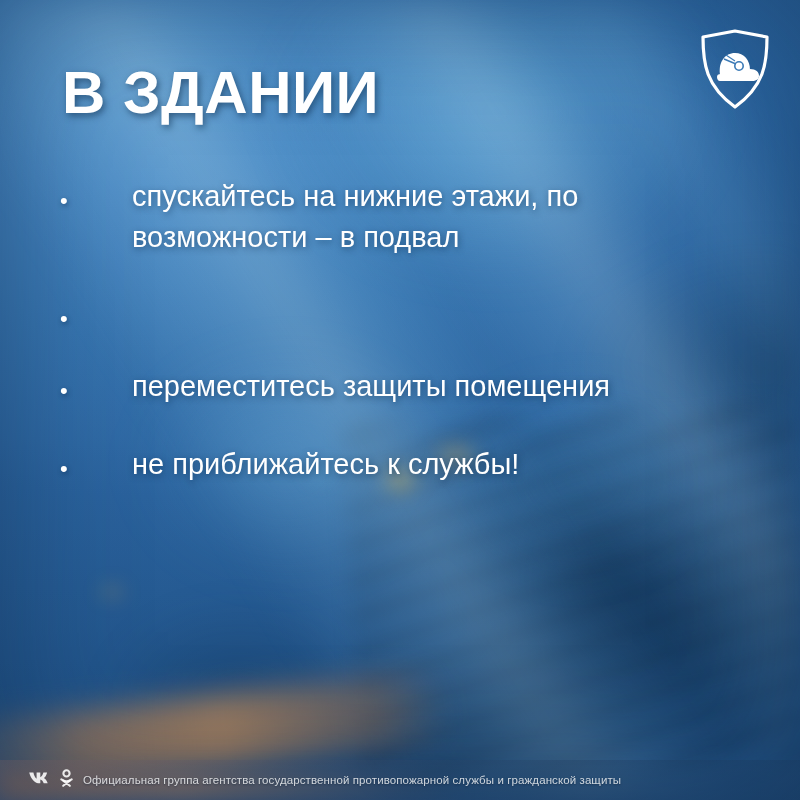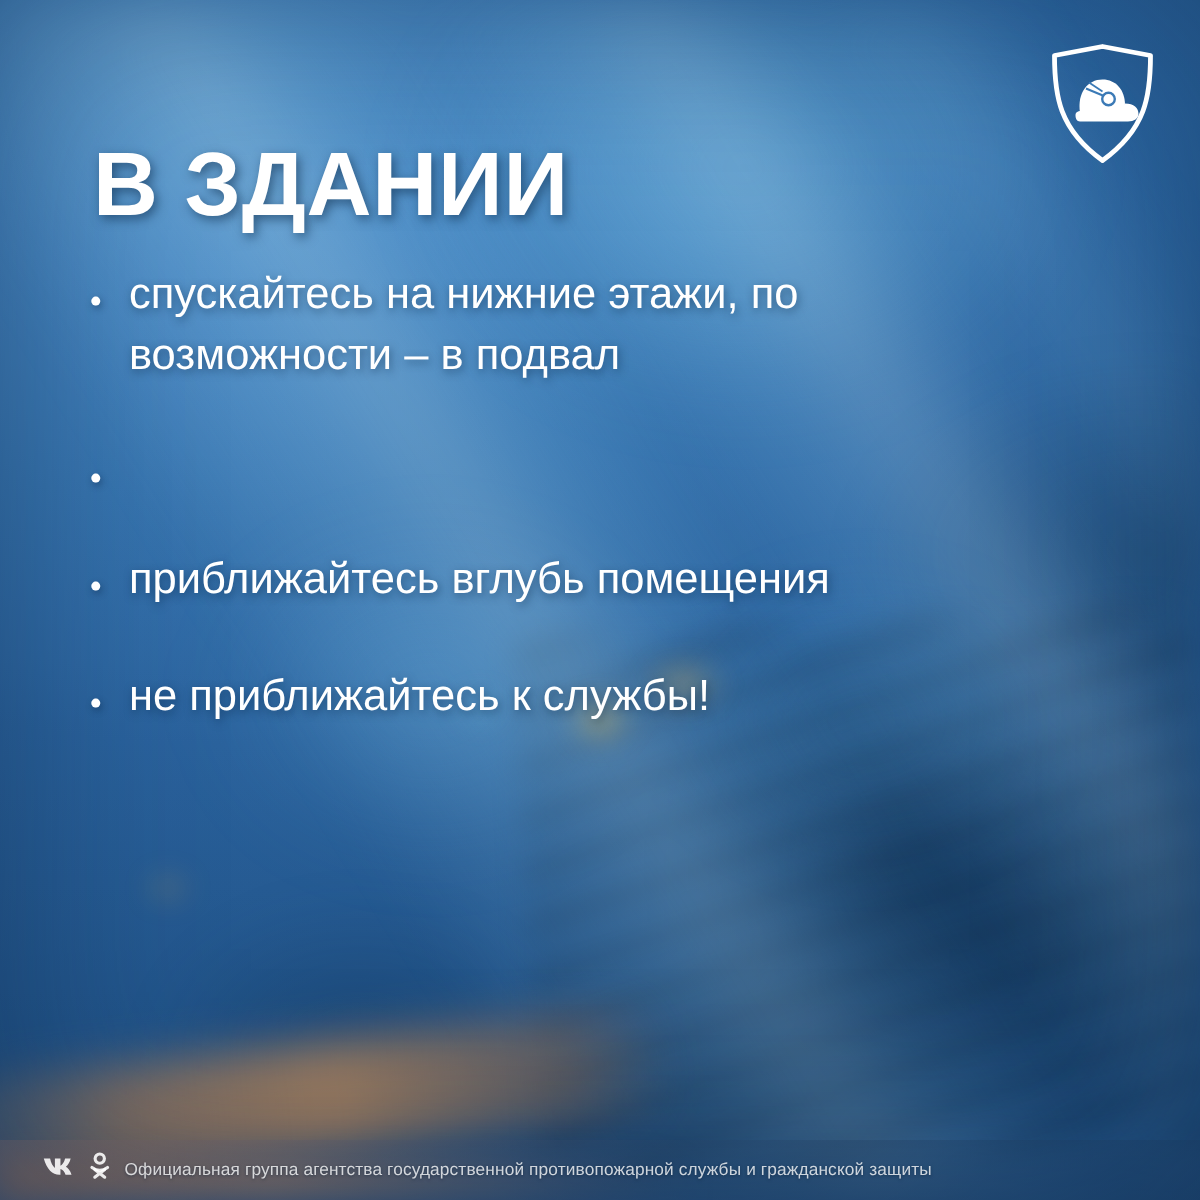--- a/index.html
+++ b/index.html
@@ -137,21 +137,21 @@
 
   
   .content {
     position: absolute;
     inset: 0;
   }
 
   .title {
     position: absolute;
     left: 62px;
-    top: 52px;
+    top: 22px;
     color: #ffffff;
     font-size: 60px;
     line-height: 1.02;
     font-weight: bold;
     letter-spacing: 0.5px;
     text-shadow: 2px 3px 7px rgba(8,36,68,0.55);
     white-space: nowrap;
   }
 
   .logo {
@@ -184,20 +184,21 @@
     text-align: left;
     text-shadow: 1px 2px 5px rgba(8,36,68,0.45);
   }
   .bullet-text {
     color: #ffffff;
     font-size: 29px;
     line-height: 1.42;
     font-weight: normal;
     text-shadow: 1px 2px 6px rgba(8,36,68,0.5);
     max-width: 600px;
+    margin-left: 46px;
   }
 
   
   .footer {
     position: absolute;
     left: 0;
     right: 0;
     bottom: 0;
     height: 40px;
     display: flex;
@@ -255,21 +256,21 @@
         <span class="bullet-dot">•</span>
         <span class="bullet-text">спускайтесь на нижние этажи, по возможности – в подвал</span>
       </div>
 
       <div class="bullet">
         <span class="bullet-dot">•</span>
       </div>
 
       <div class="bullet">
         <span class="bullet-dot">•</span>
-        <span class="bullet-text">приближайтесь вглубь помещения</span>
+        <span class="bullet-text">переместитесь защиты помещения</span>
       </div>
 
       <div class="bullet">
         <span class="bullet-dot">•</span>
         <span class="bullet-text">не приближайтесь к службы!</span>
       </div>
 
     </div>
 
     <div class="footer">

